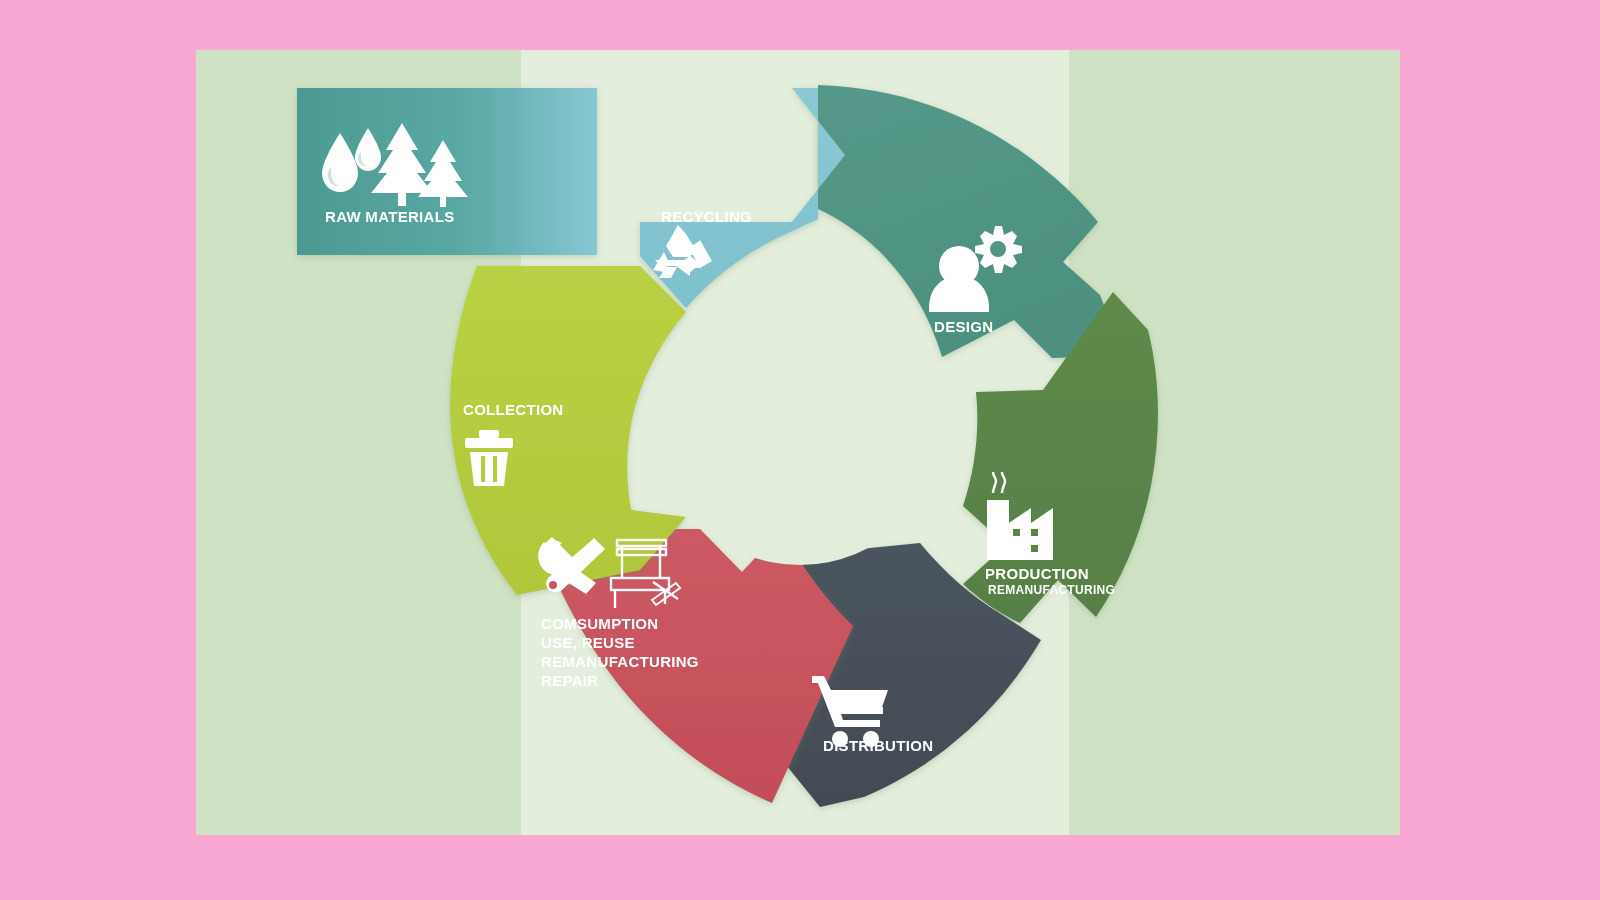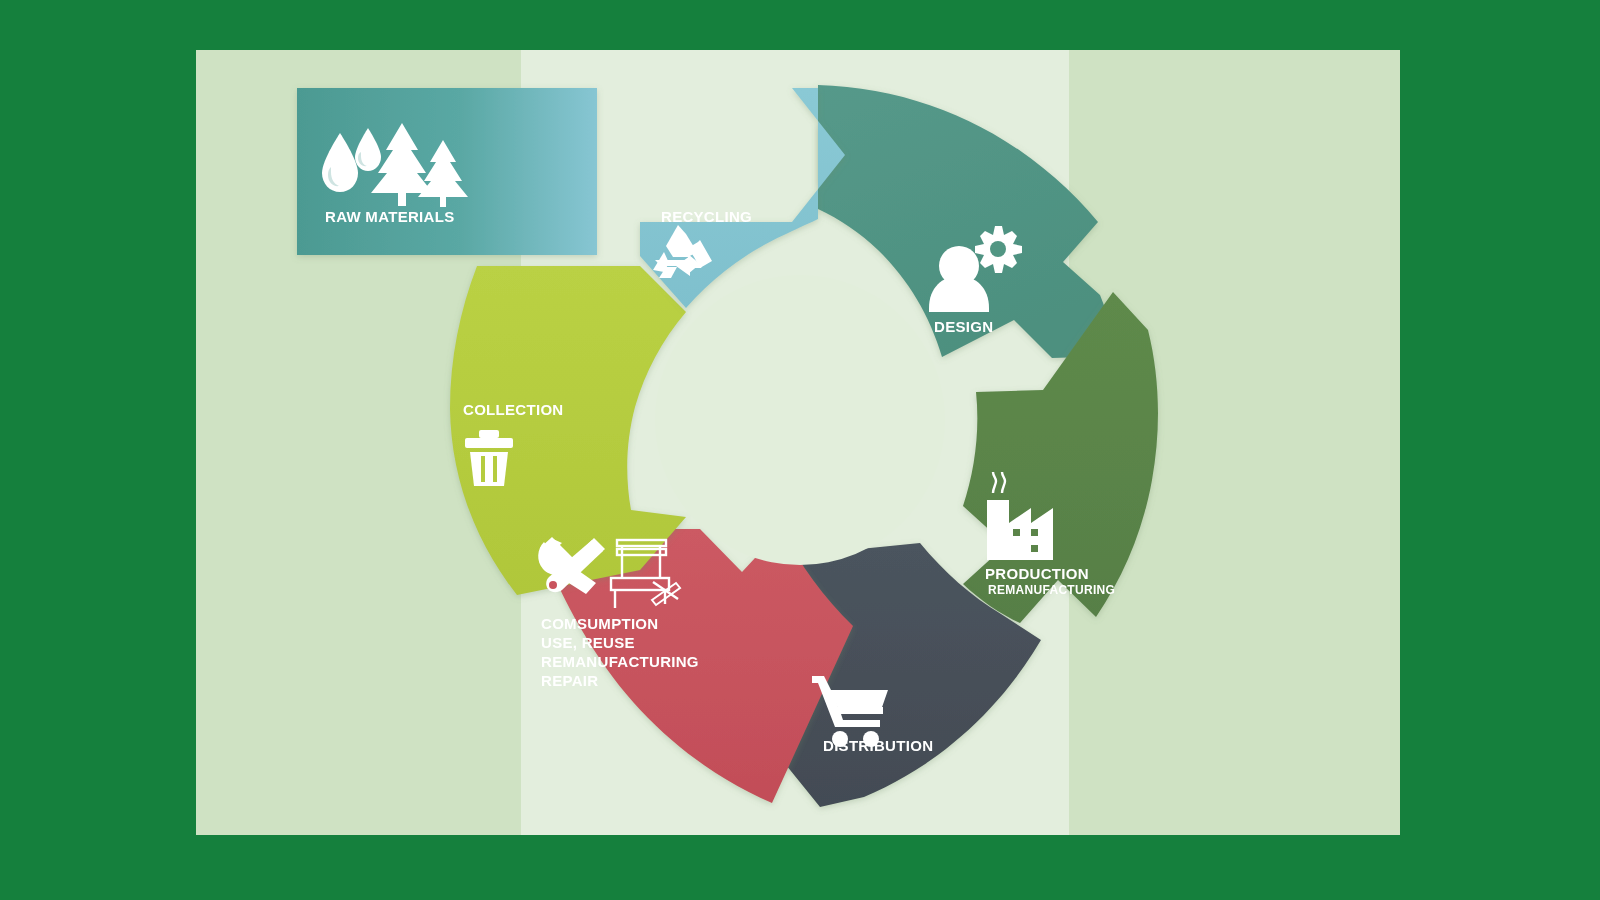--- a/index.html
+++ b/index.html
@@ -10,21 +10,21 @@
   body {
     width: 1600px;
     height: 900px;
     font-family: "Liberation Sans", sans-serif;
     overflow: hidden;
   }
   #stage {
     position: relative;
     width: 1600px;
     height: 900px;
-    background: #15803d;
+    background: #f9a8d4;
   }
   #diagram {
     position: absolute;
     left: 0;
     top: 0;
   }
   .seg-label {
     font-family: "Liberation Sans", sans-serif;
     fill: #ffffff;
     font-weight: bold;

